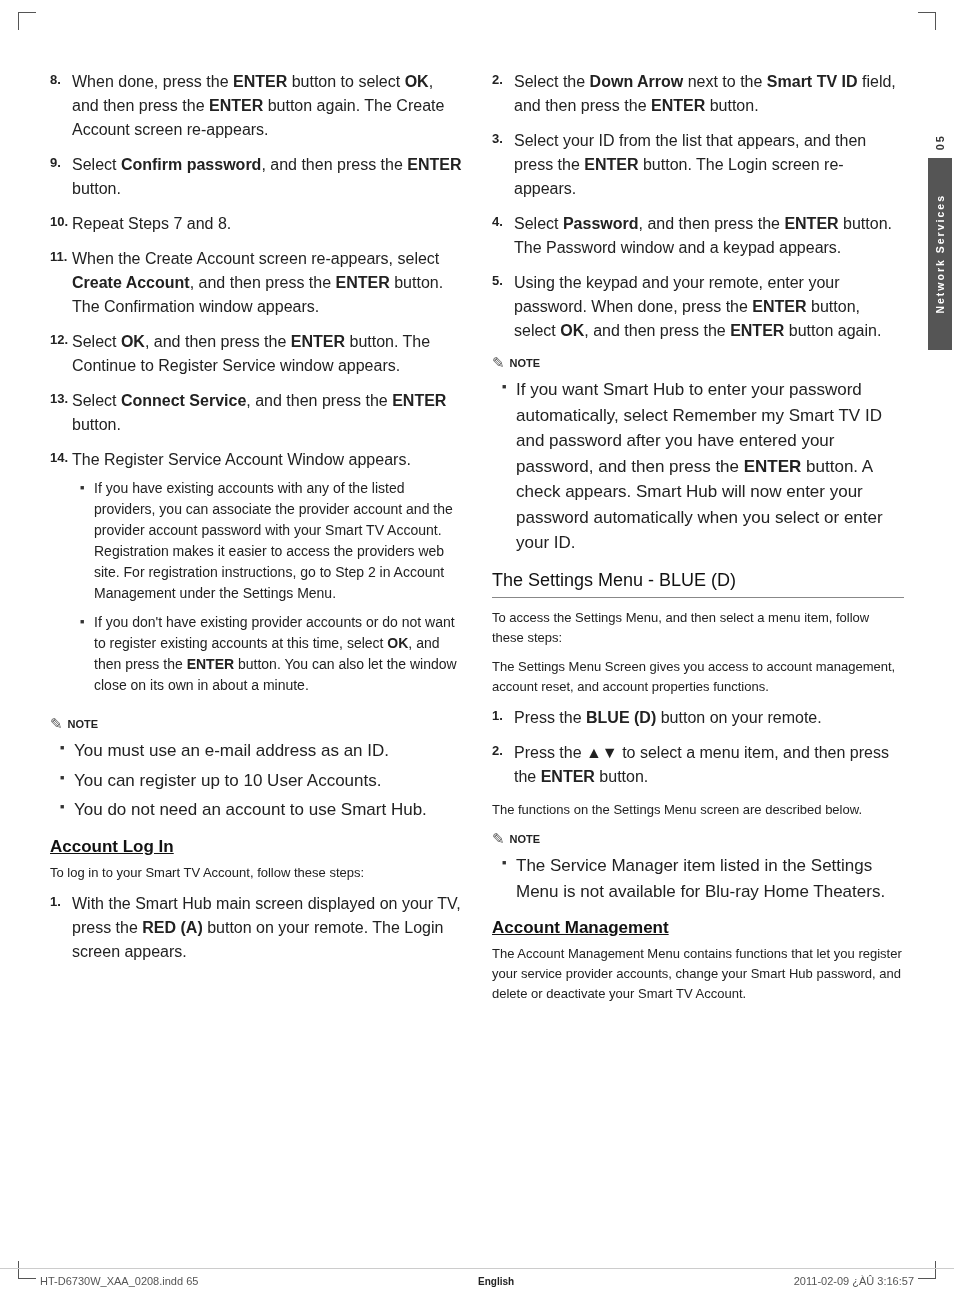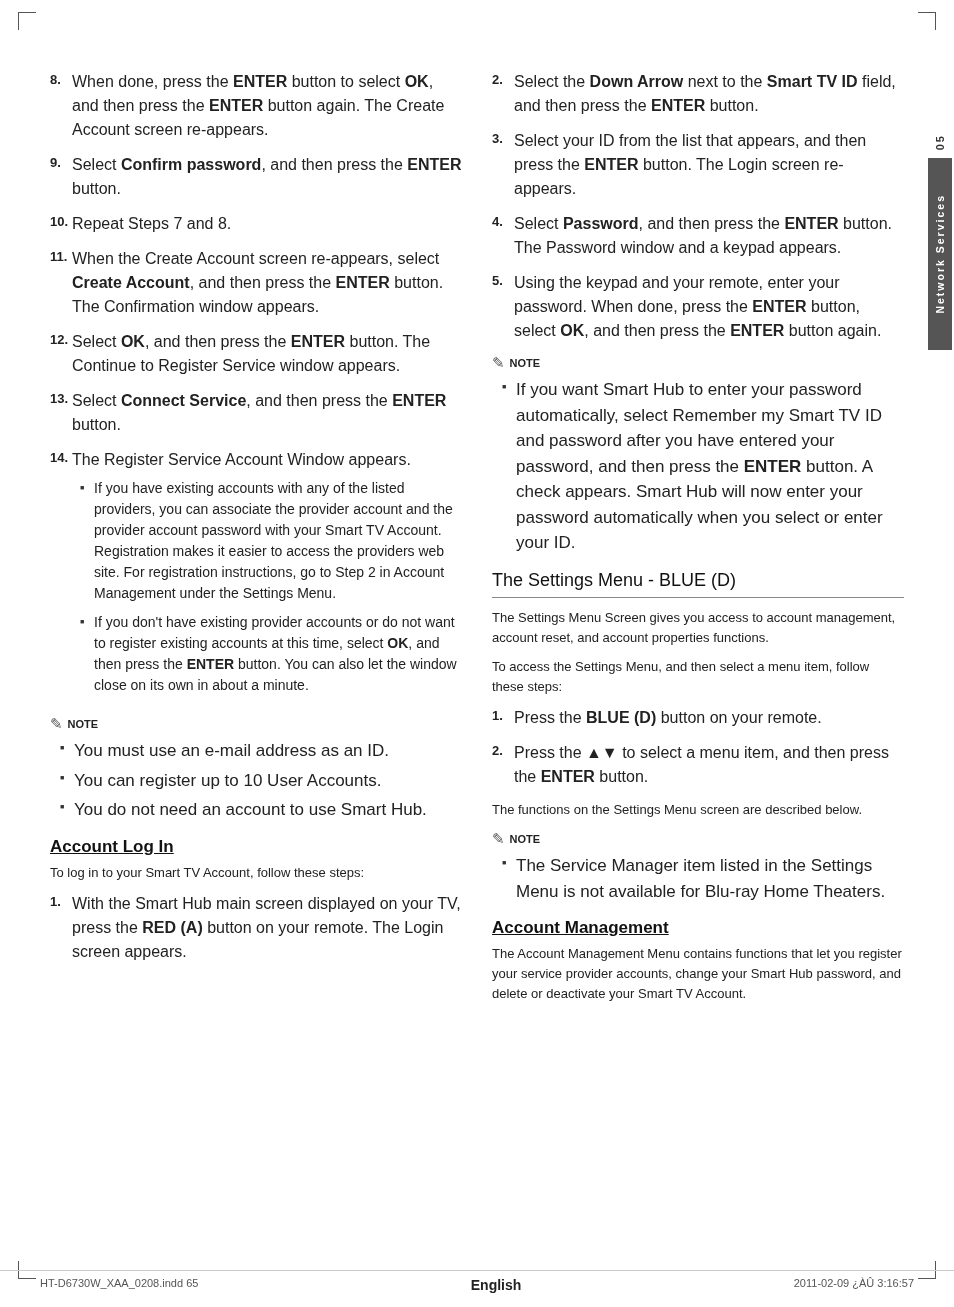--- a/index.html
+++ b/index.html
@@ -213,30 +213,30 @@
     }
 
     
     .footer {
       position: absolute;
       bottom: 14px;
       left: 0;
       right: 0;
       display: flex;
       justify-content: space-between;
-      align-items: flex-start;
-      padding: 0 40px;
+      align-items: center;
+      padding: 6px 40px;
       font-size: 11px;
       color: #555;
       border-top: 1px solid #ccc;
       padding-top: 6px;
     }
 
     .footer-center {
-      font-size: 14px;
+      font-size: 10px;
       font-weight: bold;
       color: #222;
     }
   </style>
 </head>
 <body>
 
 <div class="page-container">
 
   <div class="corner-tl"></div>
@@ -363,22 +363,22 @@
         <div class="note-items">
           <div class="note-item">
             <span class="note-bullet">■</span>
             <span class="note-text">If you want Smart Hub to enter your password automatically, select Remember my Smart TV ID and password after you have entered your password, and then press the <b>ENTER</b> button. A check appears. Smart Hub will now enter your password automatically when you select or enter your ID.</span>
           </div>
         </div>
       </div>
 
       <div class="h2-heading">The Settings Menu - BLUE (D)</div>
 
+      <div class="para">To access the Settings Menu, and then select a menu item, follow these steps:</div>
       <div class="para">The Settings Menu Screen gives you access to account management, account reset, and account properties functions.</div>
-      <div class="para">To access the Settings Menu, and then select a menu item, follow these steps:</div>
 
       <div class="numbered-item">
         <span class="num">1.</span>
         <span class="item-text">Press the <b>BLUE (D)</b> button on your remote.</span>
       </div>
 
       <div class="numbered-item">
         <span class="num">2.</span>
         <span class="item-text">Press the ▲▼ to select a menu item, and then press the <b>ENTER</b> button.</span>
       </div>

